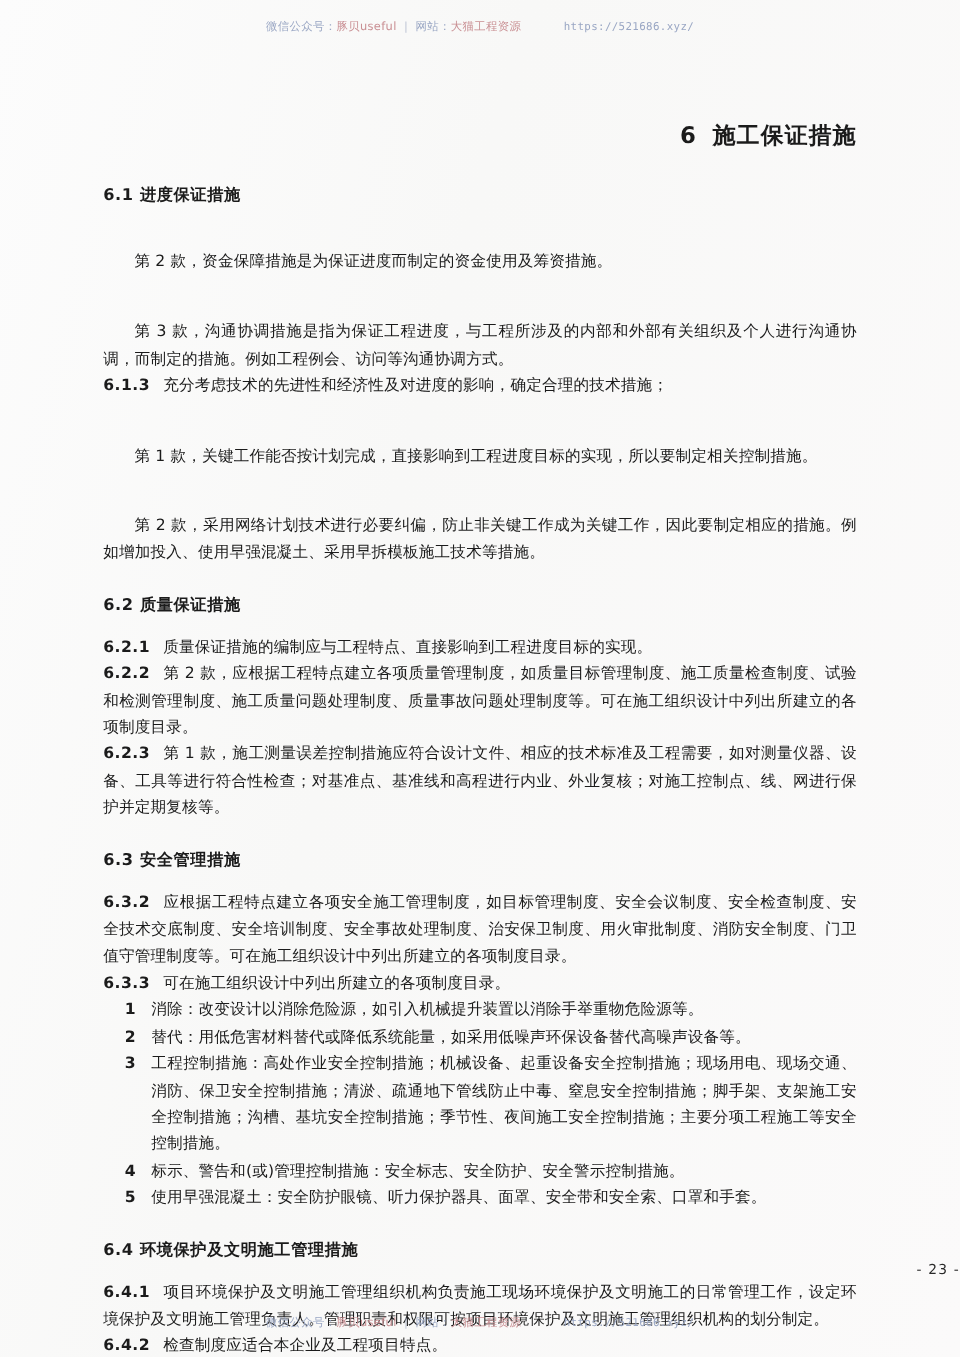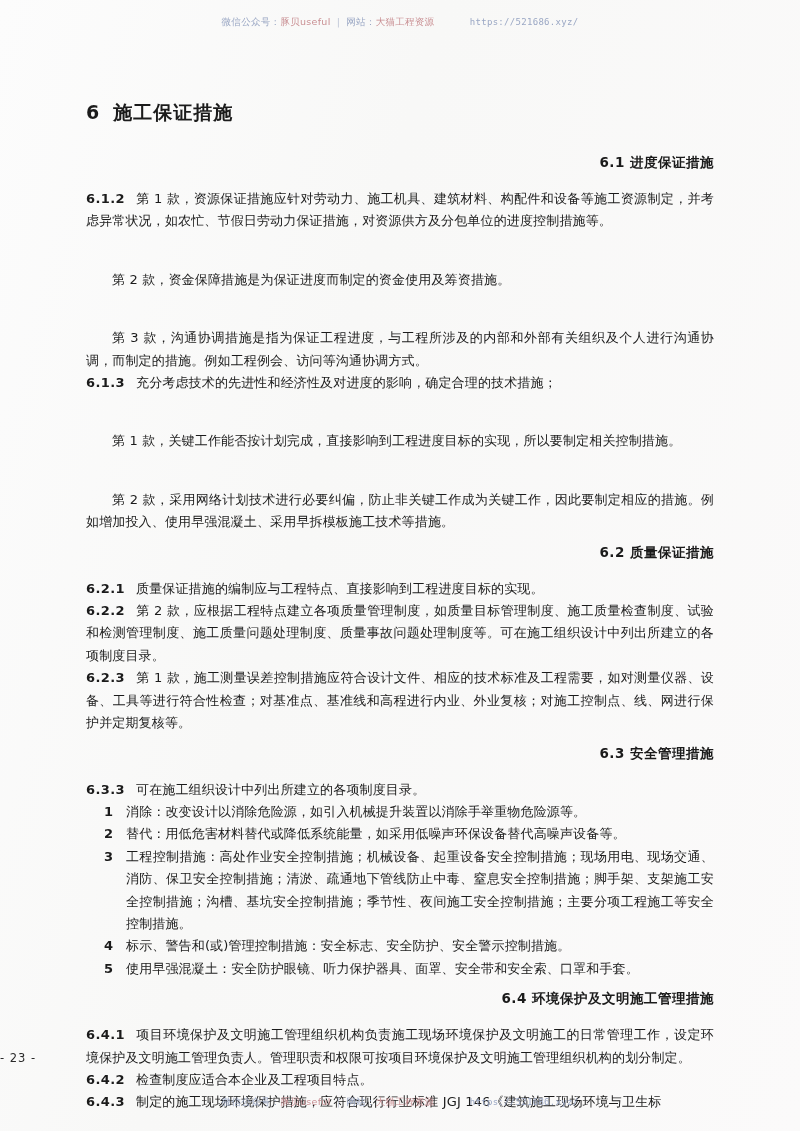--- a/index.html
+++ b/index.html
@@ -53,35 +53,35 @@
     position: absolute;
     left: 86px;
     top: 100px;
     width: 628px;
     color: #1b1b1b;
   }
 
   h1.chapter {
     font-size: 19px;
     font-weight: bold;
-    text-align: left;
+    text-align: right;
     margin: 0 0 28px 0;
     letter-spacing: 1px;
     font-family: "DejaVu Sans", "Liberation Sans", sans-serif;
   }
   h1.chapter .num { letter-spacing: 0; padding-right: 14px; }
 
   h2.section {
     font-size: 13.5px;
     font-weight: bold;
-    text-align: right;
+    text-align: left;
     margin: 0 0 16px 0;
     letter-spacing: 0.5px;
   }
-  h2.section.spaced { margin-top: 10px; }
+  h2.section.spaced { margin-top: 22px; }
 
   p.para {
     font-size: 13px;
     line-height: 22.4px;
     margin: 0;
     text-align: justify;
     text-justify: inter-ideograph;
     letter-spacing: 0.15px;
   }
   p.indent { text-indent: 26px; margin-top: 36px; }
@@ -111,21 +111,21 @@
     left: 18px;
     top: 0;
     font-weight: bold;
   }
 
   .pagenum {
     position: absolute;
     left: 0;
     bottom: 66px;
     width: 100%;
-    text-align: left;
+    text-align: right;
     font-size: 11.5px;
     color: #2a2a2a;
     letter-spacing: 1px;
   }
 </style>
 </head>
 <body>
 
 <div class="page">
 
@@ -134,36 +134,36 @@
   </div>
 
   <div class="doc">
 
     <h1 class="chapter">
       <span class="num">6</span><span>施工保证措施</span>
     </h1>
 
     <h2 class="section">6.1 进度保证措施</h2>
 
-    <p class="para"><span class="lbl">6.1.2</span><span class="gap"></span><span>第 1 款，资源保证措施应针对劳动力、施工机具、建筑材料、构配件和设备等施工资源制定，并考虑异常状况，如农忙、节假日劳动力保证措施，对资源供方及分包单位的进度控制措施等。</span></p>
     <p class="para indent">第 2 款，资金保障措施是为保证进度而制定的资金使用及筹资措施。</p>
     <p class="para indent">第 3 款，沟通协调措施是指为保证工程进度，与工程所涉及的内部和外部有关组织及个人进行沟通协调，而制定的措施。例如工程例会、访问等沟通协调方式。</p>
 
     <p class="para"><span class="lbl">6.1.3</span><span class="gap"></span><span>充分考虑技术的先进性和经济性及对进度的影响，确定合理的技术措施；</span></p>
     <p class="para indent">第 1 款，关键工作能否按计划完成，直接影响到工程进度目标的实现，所以要制定相关控制措施。</p>
     <p class="para indent">第 2 款，采用网络计划技术进行必要纠偏，防止非关键工作成为关键工作，因此要制定相应的措施。例如增加投入、使用早强混凝土、采用早拆模板施工技术等措施。</p>
 
     <h2 class="section spaced">6.2 质量保证措施</h2>
 
     <p class="para"><span class="lbl">6.2.1</span><span class="gap"></span><span>质量保证措施的编制应与工程特点、直接影响到工程进度目标的实现。</span></p>
     <p class="para"><span class="lbl">6.2.2</span><span class="gap"></span><span>第 2 款，应根据工程特点建立各项质量管理制度，如质量目标管理制度、施工质量检查制度、试验和检测管理制度、施工质量问题处理制度、质量事故问题处理制度等。可在施工组织设计中列出所建立的各项制度目录。</span></p>
     <p class="para"><span class="lbl">6.2.3</span><span class="gap"></span><span>第 1 款，施工测量误差控制措施应符合设计文件、相应的技术标准及工程需要，如对测量仪器、设备、工具等进行符合性检查；对基准点、基准线和高程进行内业、外业复核；对施工控制点、线、网进行保护并定期复核等。</span></p>
 
     <h2 class="section spaced">6.3 安全管理措施</h2>
 
+    <p class="para"><span class="lbl">6.3.2</span><span class="gap"></span><span>应根据工程特点建立各项安全施工管理制度，如目标管理制度、安全会议制度、安全检查制度、安全技术交底制度、安全培训制度、安全事故处理制度、治安保卫制度、用火审批制度、消防安全制度、门卫值守管理制度等。可在施工组织设计中列出所建立的各项制度目录。</span></p>
     <p class="para"><span class="lbl">6.3.3</span><span class="gap"></span><span>可在施工组织设计中列出所建立的各项制度目录。</span></p>
 
     <ol class="risklist">
       <li><span class="idx">1</span><span>消除：改变设计以消除危险源，如引入机械提升装置以消除手举重物危险源等。</span></li>
       <li><span class="idx">2</span><span>替代：用低危害材料替代或降低系统能量，如采用低噪声环保设备替代高噪声设备等。</span></li>
       <li><span class="idx">3</span><span>工程控制措施：高处作业安全控制措施；机械设备、起重设备安全控制措施；现场用电、现场交通、消防、保卫安全控制措施；清淤、疏通地下管线防止中毒、窒息安全控制措施；脚手架、支架施工安全控制措施；沟槽、基坑安全控制措施；季节性、夜间施工安全控制措施；主要分项工程施工等安全控制措施。</span></li>
       <li><span class="idx">4</span><span>标示、警告和(或)管理控制措施：安全标志、安全防护、安全警示控制措施。</span></li>
       <li><span class="idx">5</span><span>使用早强混凝土：安全防护眼镜、听力保护器具、面罩、安全带和安全索、口罩和手套。</span></li>
     </ol>
 

